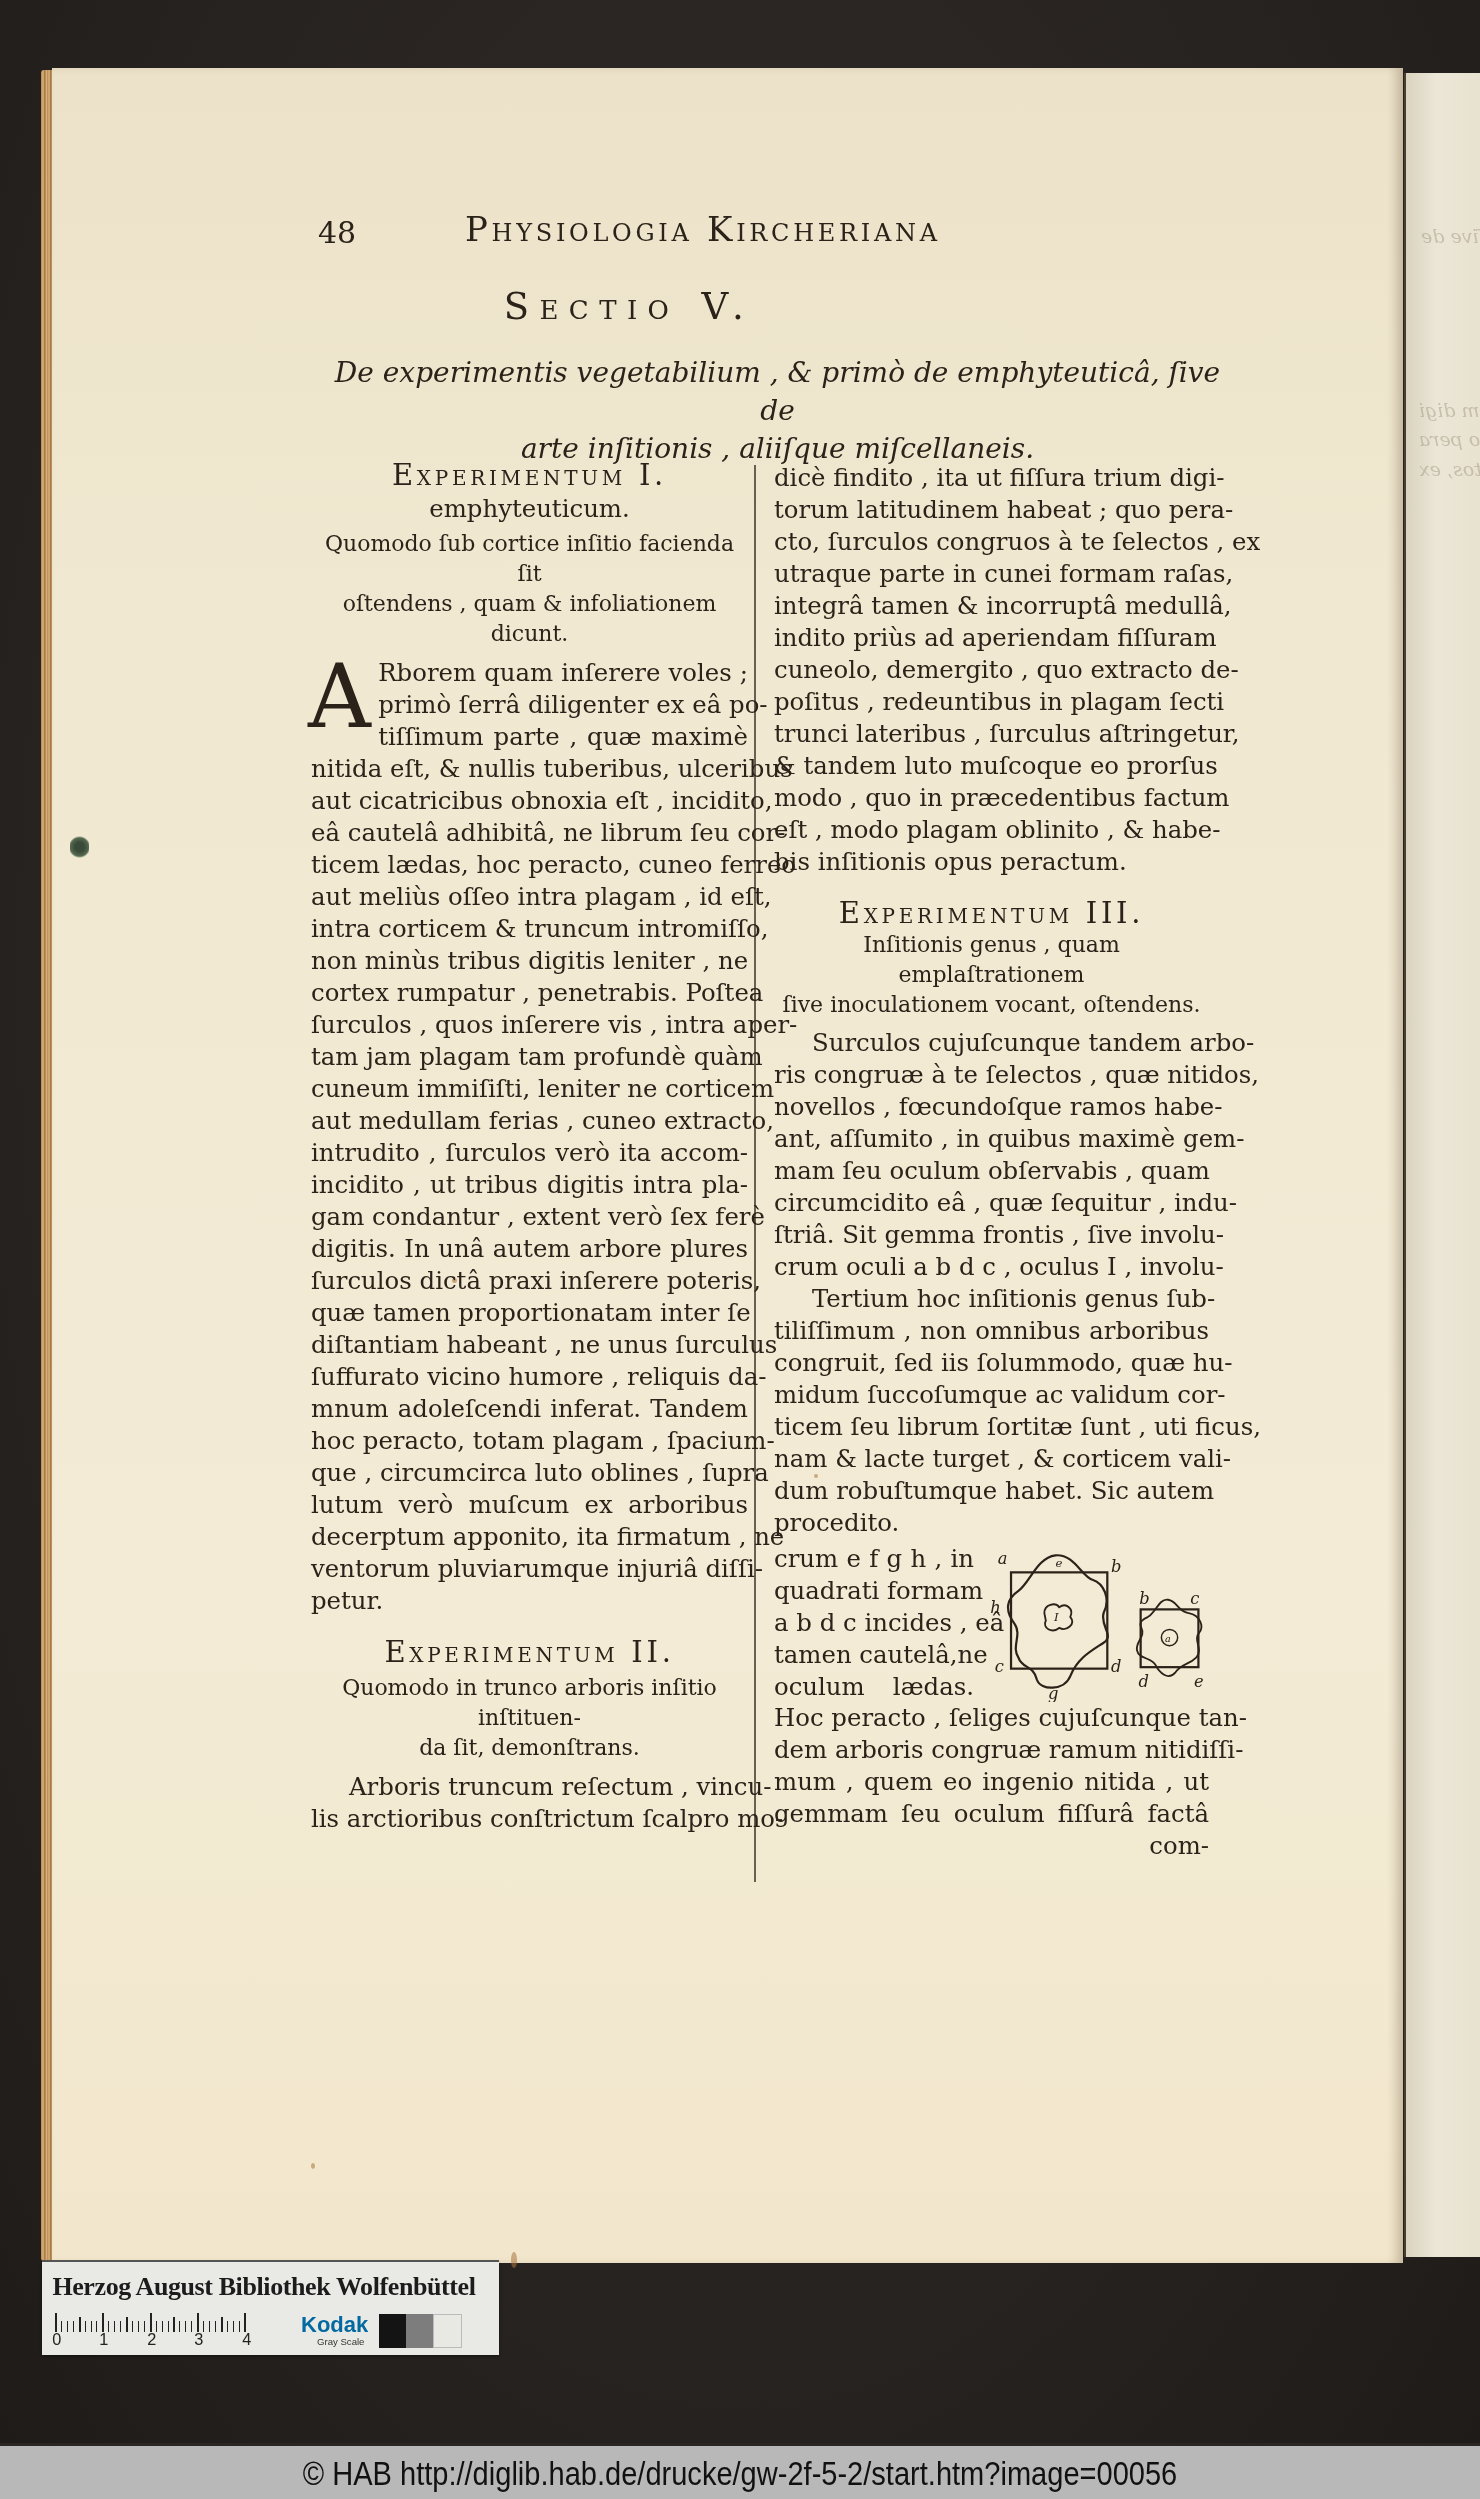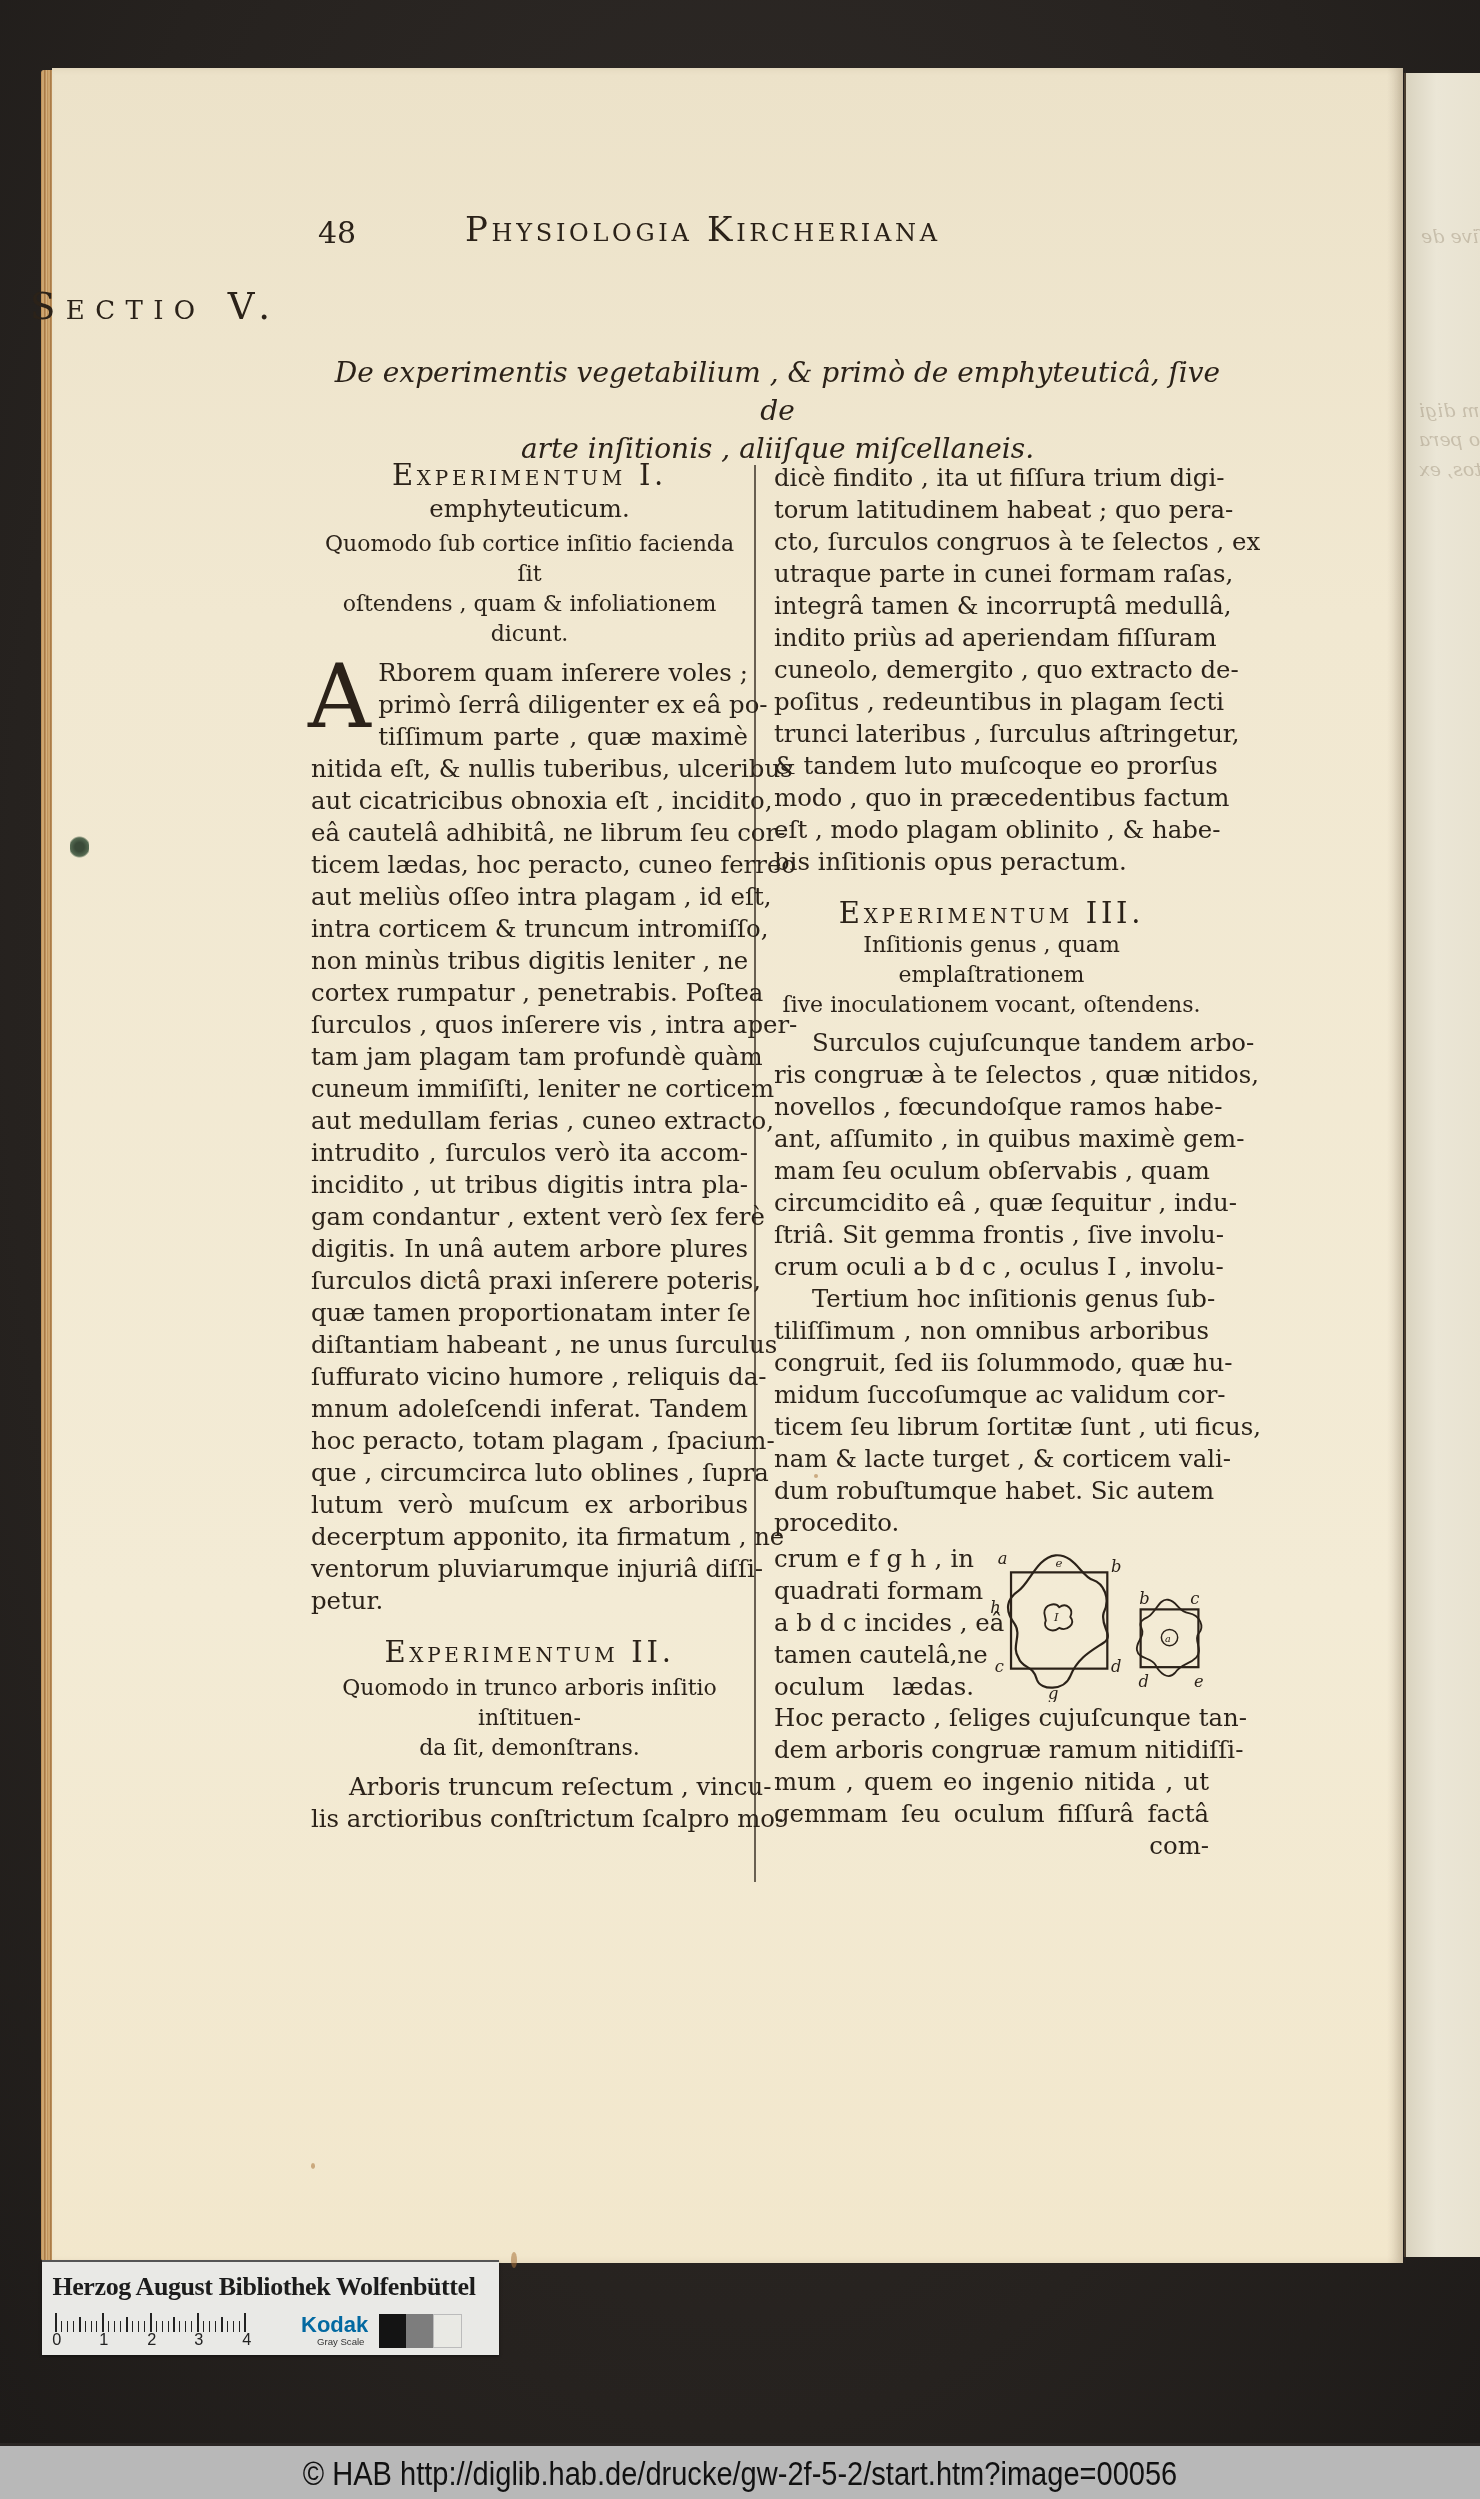--- a/index.html
+++ b/index.html
@@ -36,21 +36,21 @@
     transform:scaleX(-1); white-space:nowrap;
   }
   .spot { position:absolute; border-radius:50%; background:#a9743d; opacity:.55; }
   .mold { position:absolute; left:70px; top:835px; width:19px; height:24px;
     background:radial-gradient(circle,#3a4a38 30%,#556a52 60%,rgba(0,0,0,0) 72%); }
 
   .content { position:absolute; left:0; top:0; width:1480px; height:2443px; color:#2b2219; }
   .running-head { position:absolute; top:209px; left:318px; width:762px; height:44px;text-align:right; }
   .page-num { position:absolute; left:0; top:6px; font-size:30px; }
   .running-title { position:absolute; left:147px; top:0; font-size:34px; letter-spacing:3.7px; font-variant:small-caps; }
-  .section-title { position:absolute; top:285px; left:0; width:1228px; text-align:left; padding-left:30px; box-sizing:border-box;
+  .section-title { position:absolute; top:285px; left:0; width:1228px; text-align:center; padding-left:30px; box-sizing:border-box;
     font-size:37px; letter-spacing:10.4px; font-variant:small-caps; }
   .section-sub { position:absolute; top:354px; left:326px; width:903px; text-align:center; font-style:italic;
     font-size:28px; line-height:38px; }
 
   .col { position:absolute; font-size:24.4px; line-height:32px; text-align:justify; }
   .col-left { left:311px; top:459px; width:437px; }
   .col-right { left:774px; top:462px; width:435px; }
   .divider { position:absolute; left:754px; top:465px; width:1.5px; height:1417px; background:#3b3127; opacity:.75; }
 
   .exp-head { text-align:center; font-size:29px; letter-spacing:3.7px; font-variant:small-caps; margin:0; line-height:33px; }

